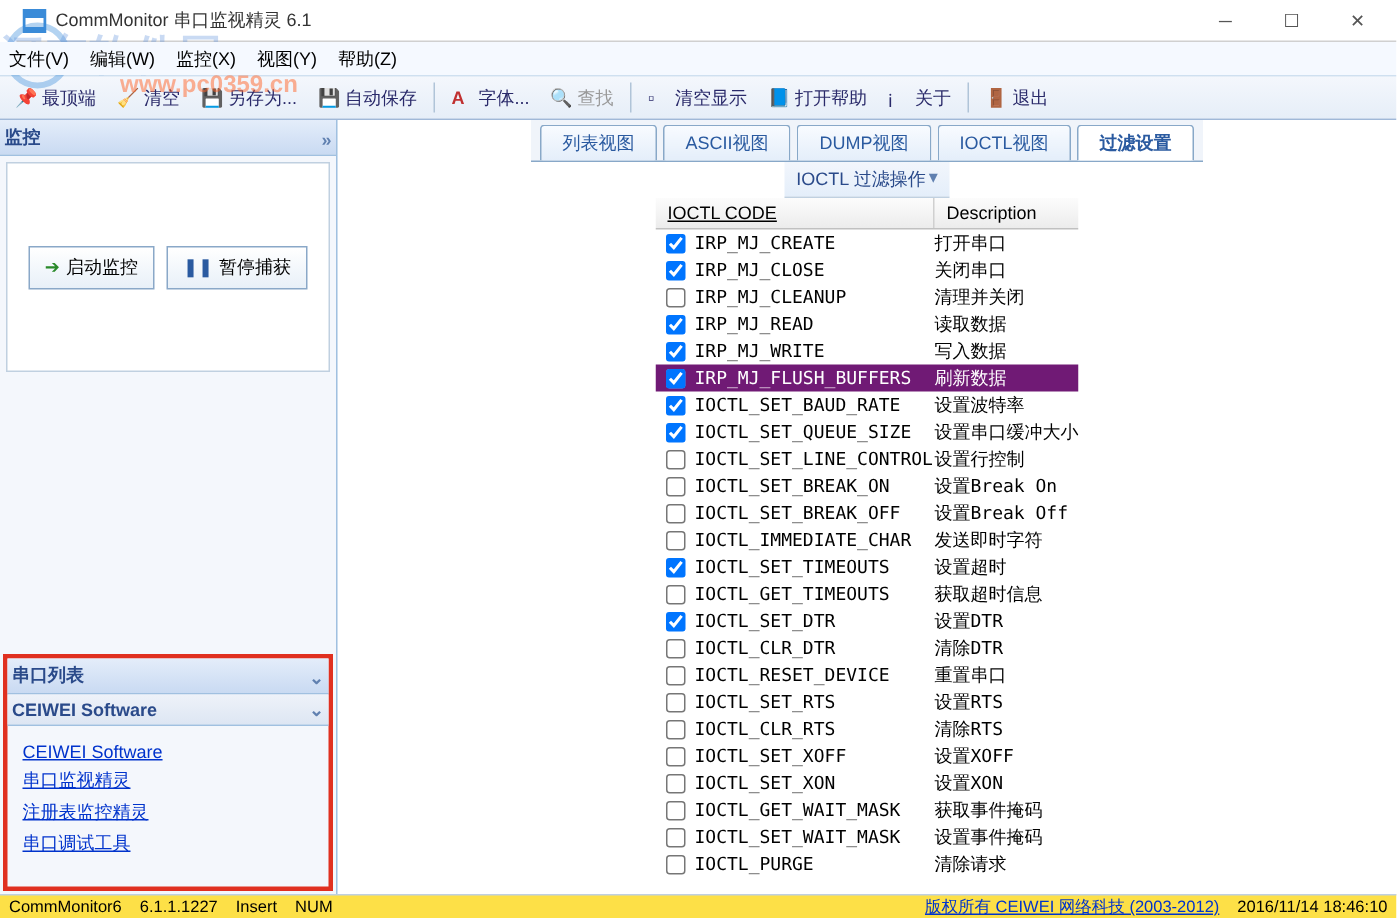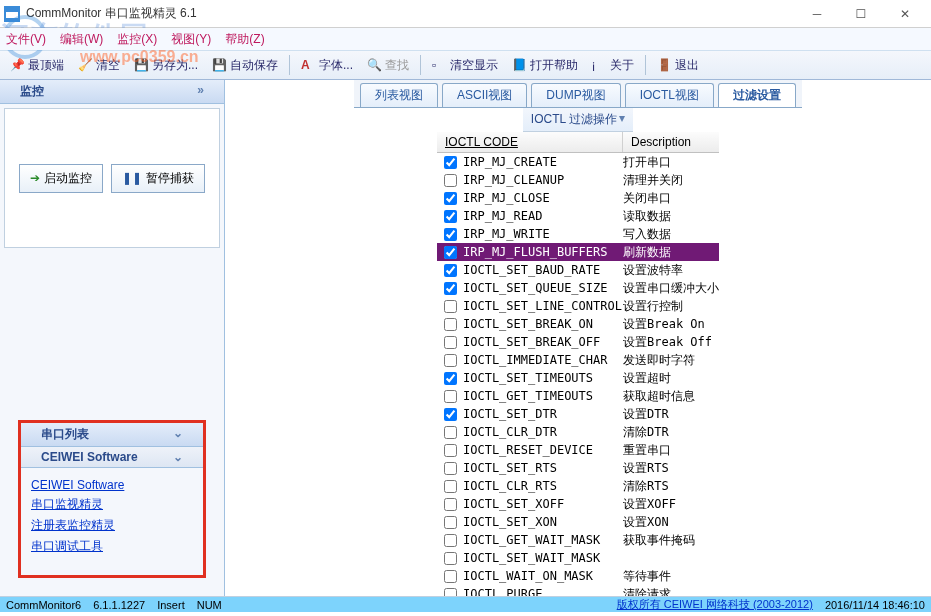--- a/index.html
+++ b/index.html
@@ -1,55 +1,55 @@
 <!DOCTYPE html>
 <html><head>
 <meta charset="utf-8">
 <style>
 * { box-sizing: border-box; margin: 0; padding: 0; }
 body { font-family: "Microsoft YaHei", "SimSun", Arial, sans-serif; font-size: 12px; background: #fff; width: 931px; height: 616px; overflow: hidden; position: relative; }
-.titlebar { height: 28px; background: #fff; display: flex; align-items: center; padding: 0 4px; border-bottom: 1px solid #d0d0d0; }
+.titlebar { height: 28px; background: #fff; display: flex; align-items: center; padding: 0 4px; border-bottom: 1px solid #d0d0d0; margin-left: 11px; }
 .titlebar .icon { width: 16px; height: 16px; margin-right: 6px; }
 .titlebar .title { flex: 1; color: #333; }
 .titlebar .winbtn { width: 44px; height: 24px; display: flex; align-items: center; justify-content: center; color: #555; cursor: pointer; }
 .menubar { height: 22px; display: flex; align-items: center; padding: 0 6px; gap: 14px; background: #f5f9ff; position: relative; }
-.menubar .mitem { color: #be185d; cursor: pointer; }
+.menubar .mitem { color: #000000; cursor: pointer; }
 .watermark { position: absolute; left: 0; top: 18px; font-size: 28px; font-weight: bold; color: rgba(100,150,220,0.35); font-family: "SimHei"; pointer-events: none; letter-spacing: 2px; }
 .watermark-url { position: absolute; left: 80px; top: 48px; font-size: 16px; font-weight: bold; color: rgba(255,100,40,0.5); pointer-events: none; }
 .watermark-icon { position: absolute; left: 2px; top: 14px; width: 46px; height: 46px; pointer-events: none; opacity: 0.55; }
 .toolbar { height: 30px; background: linear-gradient(#f4f7fc,#e6eef8); border-top: 1px solid #cfe0f0; border-bottom: 1px solid #a0b8d8; display: flex; align-items: center; padding: 0 4px; gap: 2px; }
 .tbtn { display: flex; align-items: center; gap: 4px; padding: 3px 6px; cursor: pointer; border-radius: 2px; color: #2a2a6a; }
 .tbtn .ic { width: 14px; height: 14px; display: inline-block; }
 .tsep { width: 1px; height: 20px; background: #b0c4d8; margin: 0 3px; }
 .content { display: flex; height: calc(100% - 28px - 22px - 30px - 20px); }
 .leftpane { width: 225px; background: #f4f7fc; border-right: 1px solid #a0c0e0; display: flex; flex-direction: column; }
-.panel-hdr { background: linear-gradient(#e4edfa,#c9daf2); padding: 3px 20px; color: #2a4a8a; font-weight: bold; border-bottom: 1px solid #a0c0e0; display: flex; justify-content: space-between; align-items: flex-start; gap: 25px; }
+.panel-hdr { background: linear-gradient(#e4edfa,#c9daf2); padding: 3px 3px; color: #2a4a8a; font-weight: bold; border-bottom: 1px solid #a0c0e0; display: flex; justify-content: space-between; align-items: flex-end; gap: 25px; }
 .chev { color: #6080b0; cursor: pointer; }
 .monitor-area { height: 140px; background: #fff; margin: 4px; border: 1px solid #c0d0e0; display: flex; align-items: center; justify-content: center; gap: 8px; }
 .mbtn { background: linear-gradient(#fff,#e8f0f8); border: 1px solid #8aa8c8; padding: 5px 10px; cursor: pointer; display: flex; align-items: center; gap: 4px; font-size: 12px; }
-.redbox { border: 3px solid #e03020; margin: 18px; padding-bottom: 10px; }
+.redbox { border: 3px solid #e03020; margin: 2px; padding-bottom: 10px; }
 .linkpanel { padding: 6px 10px; }
 .linkpanel a { display: block; color: #0033cc; text-decoration: underline; margin: 4px 0; cursor: pointer; }
 .rightpane { flex: 1; display: flex; flex-direction: column; overflow: hidden; align-items: center; }
 .tabrow { display: flex; gap: 4px; padding: 3px 6px 0 6px; background: #f0f4fa; border-bottom: 1px solid #88a8c8; }
 .tab { padding: 3px 14px; border: 1px solid #88a8c8; border-bottom: none; background: linear-gradient(#f8fbff,#e4eefa); color: #2a5aa0; cursor: pointer; border-radius: 3px 3px 0 0; }
 .tab.active { background: #fff; font-weight: bold; }
 .filterhdr { background: linear-gradient(#f2f6fc,#e4eefa); padding: 3px 8px; color: #2a4a8a; border-bottom: 1px solid #c0d0e0; display: flex; }
 .filterhdr .spacer { flex:1; text-align:center; }
 .tblwrap { flex: 1; overflow: auto; background: #fff; }
 .thdr { display: flex; background: linear-gradient(#fcfcfc,#ececec); border-bottom: 1px solid #c0c0c0; position: sticky; top: 0; }
 .thdr .col1 { width: 186px; padding: 3px 8px; border-right: 1px solid #d0d0d0; text-decoration: underline; }
 .thdr .col2 { flex: 1; padding: 3px 8px; }
 .trow { display: flex; height: 18px; align-items: center; font-family: "SimSun", monospace; }
 .trow.sel { background: #701a75; color: #fff; }
 .trow .chk { width: 26px; text-align: center; }
 .trow .c1 { width: 160px; white-space: nowrap; overflow: hidden; }
 .trow .c2 { flex: 1; white-space: nowrap; }
 .trow input[type=checkbox]{ vertical-align: middle; }
-.statusbar { height: 16px; background: #7dd3fc; border-top: 1px solid #c0d0e0; display: flex; align-items: center; font-size: 11px; padding: 0 6px; gap: 12px; }
+.statusbar { height: 16px; background: #fde047; border-top: 1px solid #c0d0e0; display: flex; align-items: center; font-size: 11px; padding: 0 6px; gap: 12px; }
 .statusbar .sfill { flex: 1; }
 .statusbar a { color: #0033cc; text-decoration: underline; text-align: center; }
 </style>
 </head>
 <body>
 
 <svg class="watermark-icon" viewBox="0 0 46 46">
     <circle cx="23" cy="23" r="20" fill="none" stroke="#3a8bd8" stroke-width="4" opacity="0.7"></circle>
     <path d="M10 28 Q23 8 36 28" fill="none" stroke="#f5a623" stroke-width="4" opacity="0.7"></path>
   </svg>
@@ -174,31 +174,31 @@
         <div class="col1">IOCTL CODE</div>
         <div class="col2">Description</div>
       </div>
       <div id="rows">
           <div class="trow">
             <span class="chk"><input type="checkbox" checked="" style=""></span>
             <span class="c1">IRP_MJ_CREATE</span>
             <span class="c2">打开串口</span>
           </div>
           <div class="trow">
+            <span class="chk"><input type="checkbox" checked="" style=""></span>
+            <span class="c1">IRP_MJ_CLOSE</span>
+            <span class="c2">关闭串口</span>
+          </div>
+          <div class="trow">
             <span class="chk"><input type="checkbox" style=""></span>
             <span class="c1">IRP_MJ_CLEANUP</span>
             <span class="c2">清理并关闭</span>
           </div>
           <div class="trow">
             <span class="chk"><input type="checkbox" checked="" style=""></span>
-            <span class="c1">IRP_MJ_CLOSE</span>
-            <span class="c2">关闭串口</span>
-          </div>
-          <div class="trow">
-            <span class="chk"><input type="checkbox" checked="" style=""></span>
             <span class="c1">IRP_MJ_READ</span>
             <span class="c2">读取数据</span>
           </div>
           <div class="trow">
             <span class="chk"><input type="checkbox" checked="" style=""></span>
             <span class="c1">IRP_MJ_WRITE</span>
             <span class="c2">写入数据</span>
           </div>
           <div class="trow sel">
             <span class="chk"><input type="checkbox" checked="" style=""></span>
@@ -281,25 +281,21 @@
             <span class="c2">设置XON</span>
           </div>
           <div class="trow">
             <span class="chk"><input type="checkbox" style=""></span>
             <span class="c1">IOCTL_GET_WAIT_MASK</span>
             <span class="c2">获取事件掩码</span>
           </div>
           <div class="trow">
             <span class="chk"><input type="checkbox" style=""></span>
             <span class="c1">IOCTL_SET_WAIT_MASK</span>
-          </div>
-          <div class="trow">
-            <span class="chk"><input type="checkbox" style=""></span>
-            <span class="c1">IOCTL_WAIT_ON_MASK</span>
-            <span class="c2">等待事件</span>
+            <span class="c2">设置事件掩码</span>
           </div>
           <div class="trow">
             <span class="chk"><input type="checkbox" style=""></span>
             <span class="c1">IOCTL_PURGE</span>
             <span class="c2">清除请求</span>
           </div>
         </div>
     </div>
   </div>
 </div>

